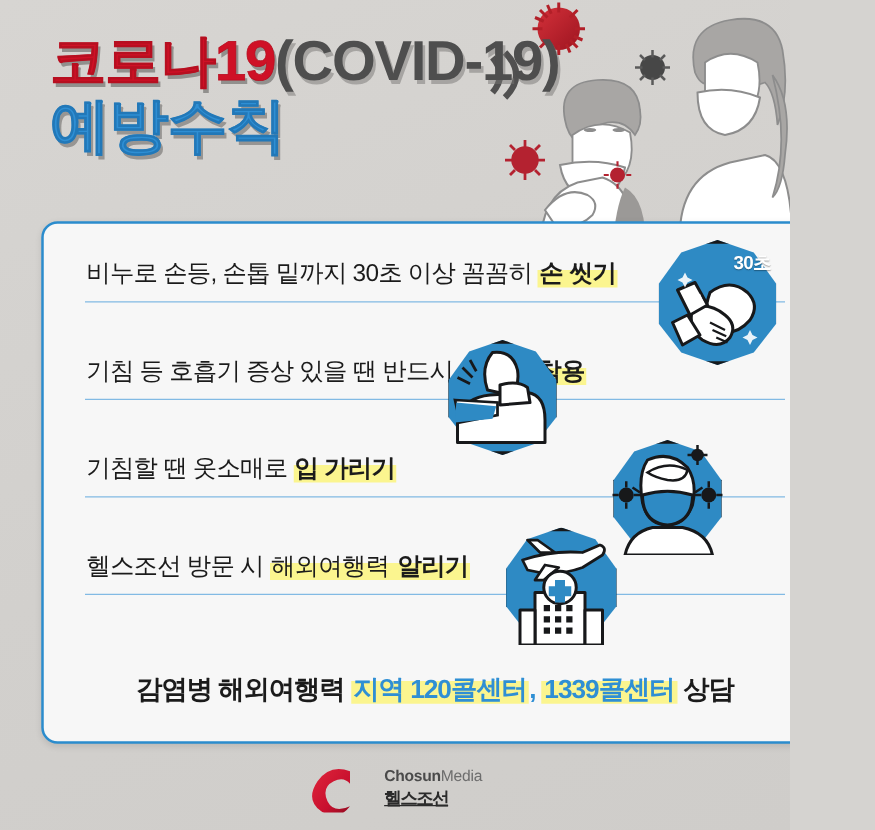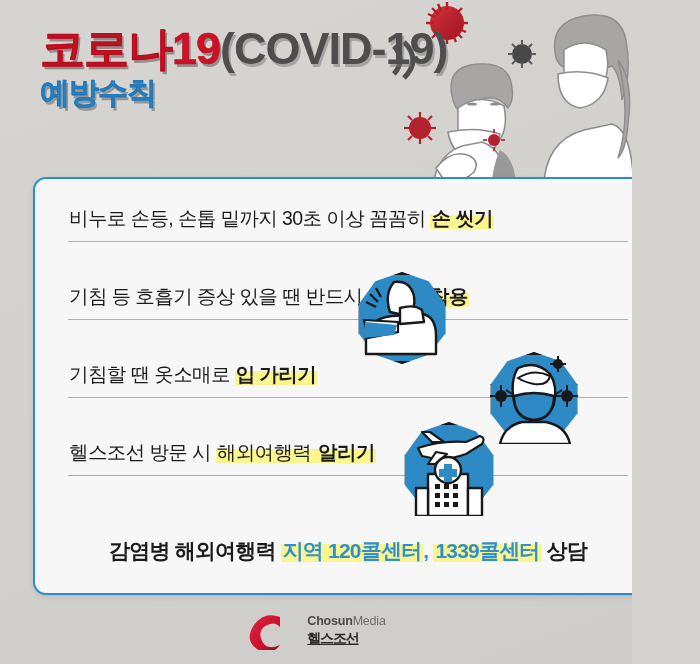--- a/index.html
+++ b/index.html
@@ -17,21 +17,21 @@
     overflow:hidden;
   }
 
   
   .bg-art{position:absolute;top:0;right:0;width:240px;height:200px;pointer-events:none;}
 
   
   .title-block{position:absolute;left:40px;top:26px;z-index:4;}
   .title-line{margin:0;line-height:1.0;white-space:nowrap;}
   .t1{font-size:45px;font-weight:bold;letter-spacing:-1px;}
-  .t2{font-size:30px;font-weight:bold;letter-spacing:-1px;margin-top:7px;}
+  .t2{font-size:48px;font-weight:bold;letter-spacing:-1px;margin-top:7px;}
   .tk-red{color:#cf1126;text-shadow:2px 3px 0 rgba(90,88,86,.55);-webkit-text-stroke:0.6px #b70f20;}
   .tk-gray{color:#4e4e4e;text-shadow:2px 3px 0 rgba(120,118,116,.5);}
   .tk-blue{color:#2f8fd4;text-shadow:2px 3px 0 rgba(90,88,86,.5);-webkit-text-stroke:0.6px #2278b8;}
 
   
   .panel{
     position:absolute;left:33px;top:177px;width:630px;height:418px;
     background:#f7f7f7;border:2px solid #2b8ccd;border-radius:13px;
     box-shadow:0 2px 5px rgba(0,0,0,.10);
     box-sizing:border-box;z-index:3;
@@ -227,20 +227,44 @@
         </div>
         <div class="sep"></div>
       </div>
     </div>
 
     <div class="cta">
       <span>감염병 해외여행력 </span><span class="hl2 blue">지역 120콜센터</span><span class="blue">, </span><span class="hl2 blue">1339콜센터</span><span> 상담</span>
     </div>
   </div>
 
+  <div class="icon" style="left:524px;top:192px;width:100px;height:100px;">
+    <div class="nonagon"></div>
+    <svg class="icon-inner" viewBox="0 0 100 100">
+      <g fill="#ffffff" stroke="#17181a" stroke-width="2.4" stroke-linejoin="round">
+        <path d="M44 42 q16 -12 30 0 q10 10 2 22 q-12 14 -28 8 q-12 -8 -4 -30z"></path>
+        <path d="M30 54 q14 -4 26 6 q10 8 4 18 q-8 10 -22 2 q-12 -8 -8 -26z"></path>
+        <path d="M18 40 l14 -6 l10 18 l-14 8z"></path>
+        <path d="M14 66 l12 -6 l10 16 l-14 8z"></path>
+      </g>
+      <g stroke="#17181a" stroke-width="1.8" fill="none">
+        <path d="M44 66 l12 6"></path>
+          <path d="M46 72 l11 5"></path>
+          <path d="M49 78 l9 4"></path>
+      </g>
+      <g fill="#ffffff">
+        <path d="M28 46 l8 -3 l3 7 l-8 3z" opacity=".95"></path>
+      </g>
+      <g fill="#ffffff" opacity=".9">
+        <path d="M24 26 l2 4 l4 2 l-4 2 l-2 4 l-2 -4 l-4 -2 l4 -2z"></path>
+        <path d="M76 72 l2 4 l4 2 l-4 2 l-2 4 l-2 -4 l-4 -2 l4 -2z"></path>
+      </g>
+    </svg>
+    <div class="badge-30">30초</div>
+  </div>
 
   <div class="icon" style="left:356px;top:272px;width:92px;height:92px;">
     <div class="nonagon"></div>
     <svg class="icon-inner" viewBox="0 0 92 92">
       <g fill="#ffffff" stroke="#17181a" stroke-width="2.4" stroke-linejoin="round">
         <path d="M38 10 q16 -2 20 14 q2 14 -6 20 l-18 -4 q-6 -18 4 -30z"></path>
         <path d="M10 62 q6 -16 26 -18 l30 -2 q14 2 14 22 l0 18 l-70 0z"></path>
         <path d="M44 36 q14 -4 22 2 l2 12 l-24 2z"></path>
       </g>
       <g fill="#ffffff" stroke="#17181a" stroke-width="2.2">

